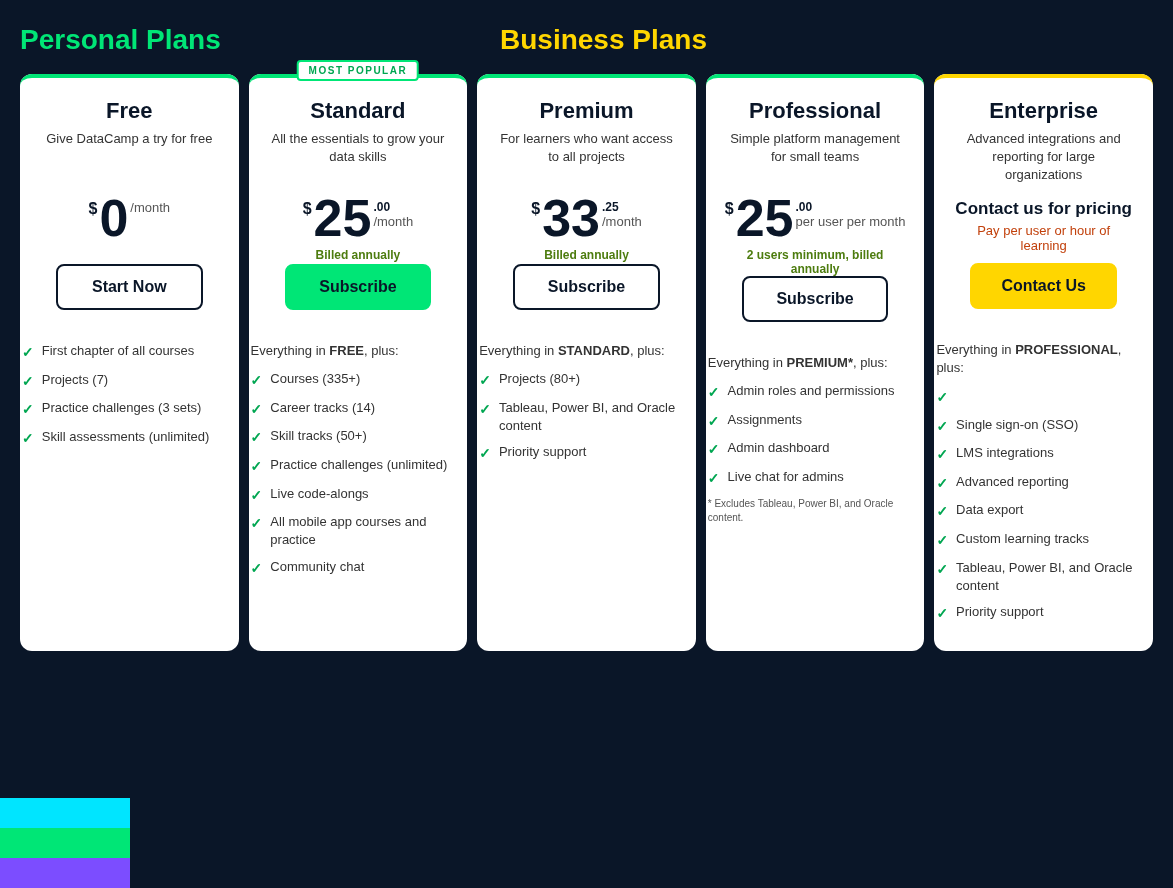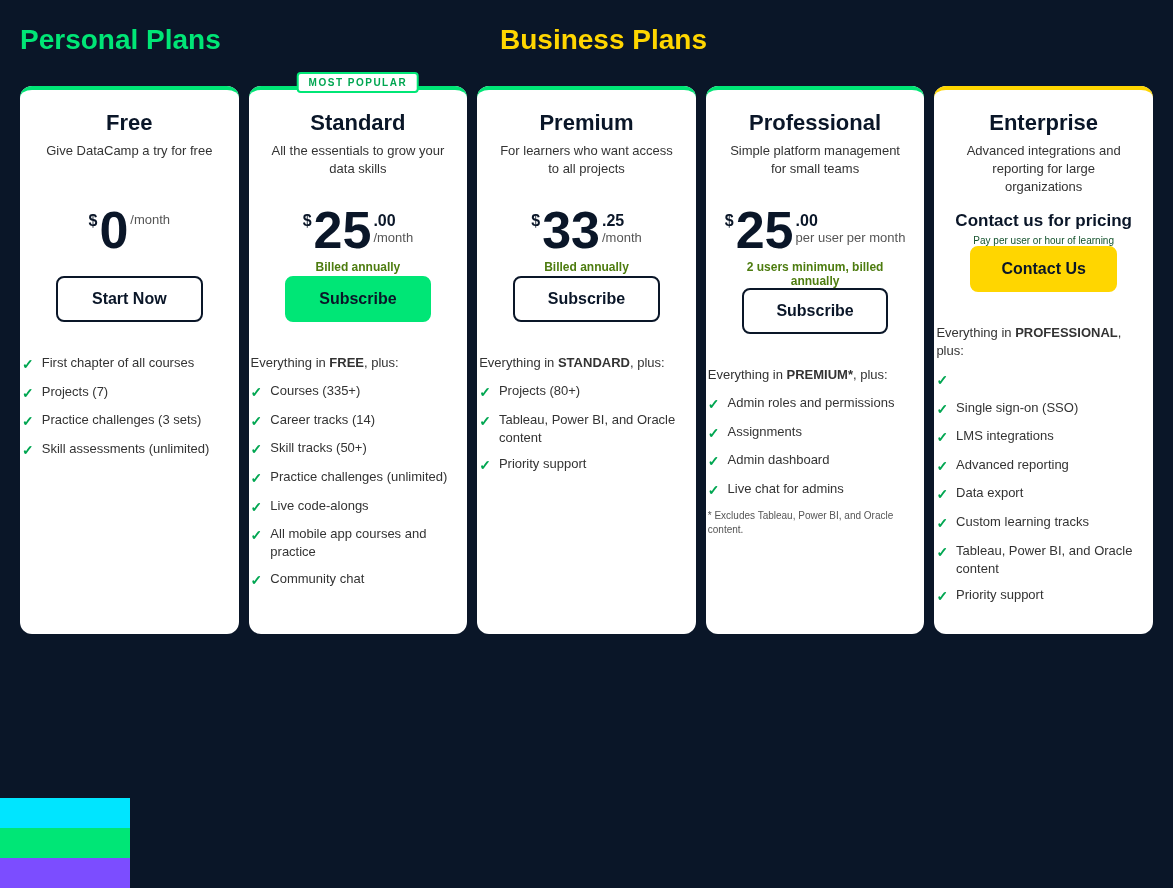--- a/index.html
+++ b/index.html
@@ -96,21 +96,21 @@
       color: #0a1628;
       line-height: 1;
     }
     .price-cents-block {
       display: flex;
       flex-direction: column;
       margin-top: 8px;
       text-align: left;
     }
     .price-cents {
-      font-size: 16px;
+      font-size: 12px;
       font-weight: 700;
       color: #0a1628;
     }
     .price-period {
       font-size: 13px;
       color: #555;
     }
     .plan-billing {
       font-size: 12px;
       color: #4d7c0f;
@@ -118,22 +118,23 @@
       min-height: 16px;
       font-weight: bold;
     }
     .price-contact {
       font-size: 17px;
       font-weight: 800;
       color: #0a1628;
       margin: 14px 0 4px 0;
     }
     .price-subtext {
-      font-size: 10px;
-      color: #14532d;
+      font-size: 13px;
+      color: #c2410c;
+      margin-bottom: 10px;
     }
     .plan-btn {
       display: block;
       width: calc(100% - 36px);
       margin: 0 18px;
       padding: 12px 15px;
       border-radius: 8px;
       font-size: 16px;
       font-weight: 800;
       cursor: pointer;
@@ -187,21 +188,21 @@
       margin-top: 8px;
       line-height: 1.4;
     }
     .all-plans-row {
       display: flex;
       gap: 10px;
       width: 100%;
     }
     .section-header-row {
       display: flex;
-      margin-bottom: 12px;
+      margin-bottom: 0;
     }
     .personal-header {
       flex: 0 0 480px;
     }
     .business-header {
       flex: 1;
     }
     
     .color-blocks {
       position: fixed;

